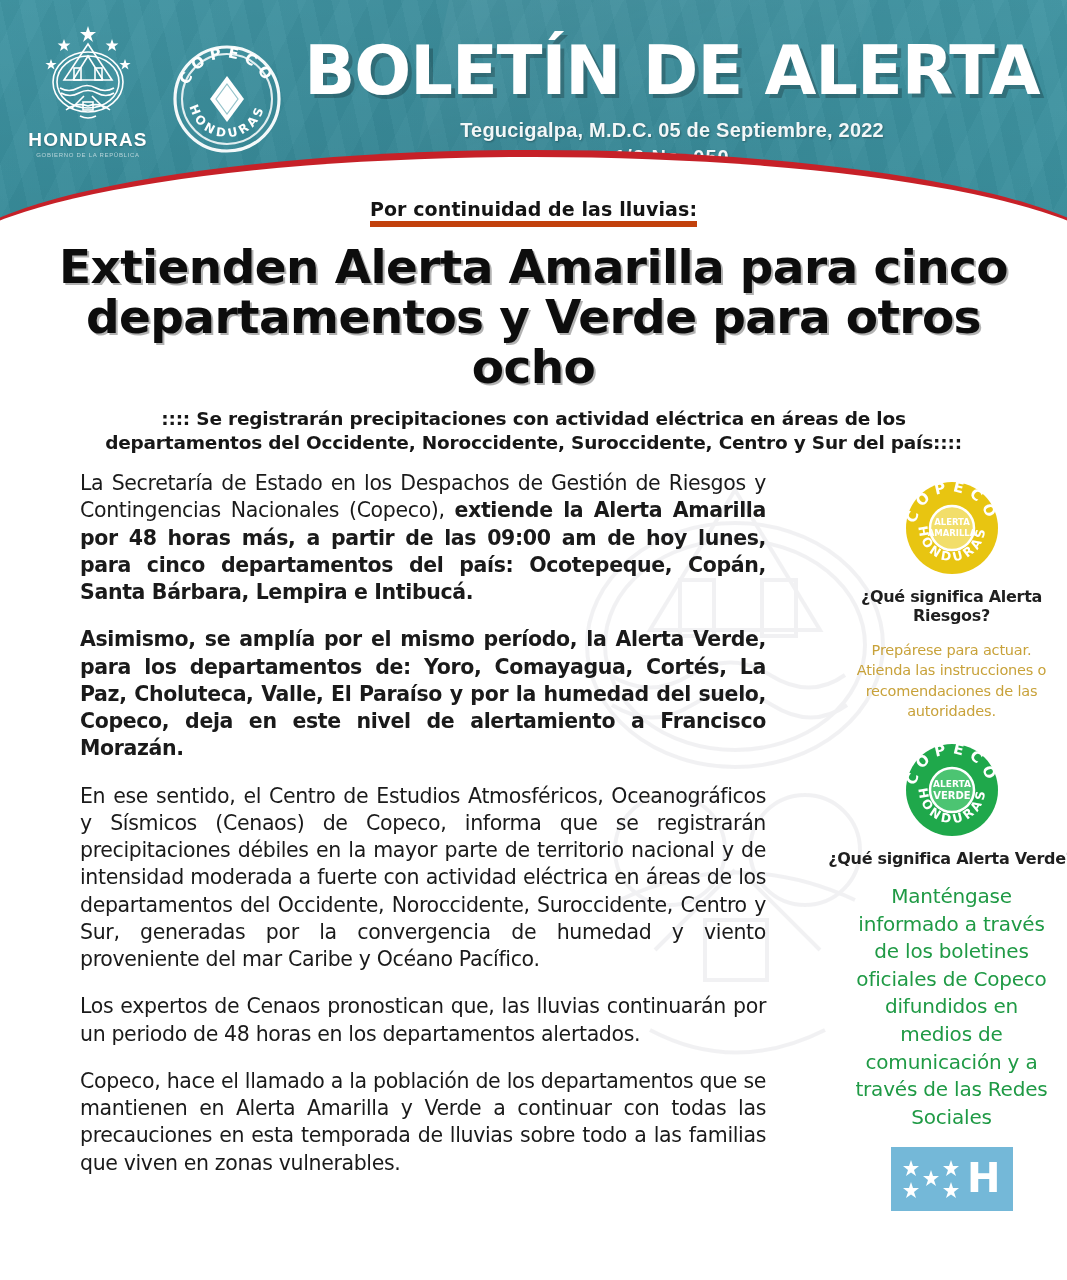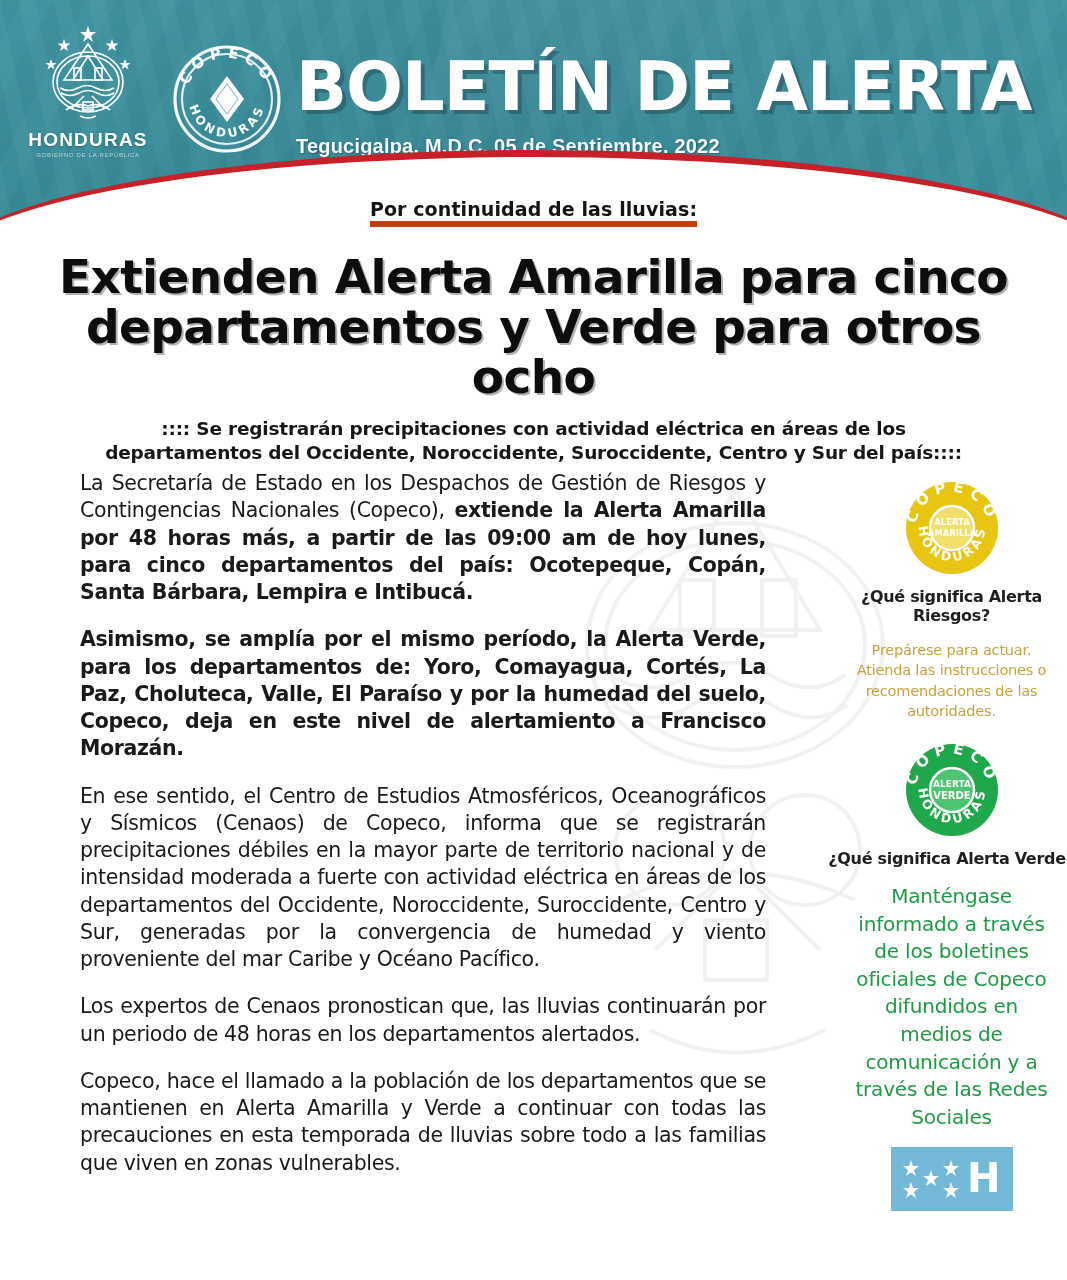--- a/index.html
+++ b/index.html
@@ -94,23 +94,23 @@
   
   .copeco-header-logo {
     position: absolute;
     left: 168px; top: 40px;
     width: 118px; height: 118px;
   }
 
   
   .masthead {
     position: absolute;
-    left: 296px; top: 55px;
+    left: 296px; top: 39px;
     width: 752px;
-    text-align: left;
+    text-align: center;
   }
   .masthead-title {
     font-family: "DejaVu Sans", sans-serif;
     font-weight: 700;
     font-size: 67px;
     line-height: .96;
     color: #ffffff;
     letter-spacing: -1px;
     text-shadow: 4px 4px 0 rgba(0,0,0,.22);
     white-space: nowrap;
@@ -144,21 +144,21 @@
     display: inline-block;
     font-family: "DejaVu Sans", sans-serif;
     font-size: 19px;
     font-weight: 600;
     color: #141414;
     border-bottom: 6px solid #c2410c;
     padding-bottom: 1px;
     letter-spacing: .1px;
   }
   .headline {
-    margin-top: 25px;
+    margin-top: 15px;
     font-family: "DejaVu Sans", sans-serif;
     font-weight: 700;
     font-size: 47px;
     line-height: 1.06;
     color: #0d0d0d;
     letter-spacing: -.6px;
     padding: 0 44px;
     text-shadow: 2px 2px 0 rgba(0,0,0,.30);
   }
   .standfirst {

